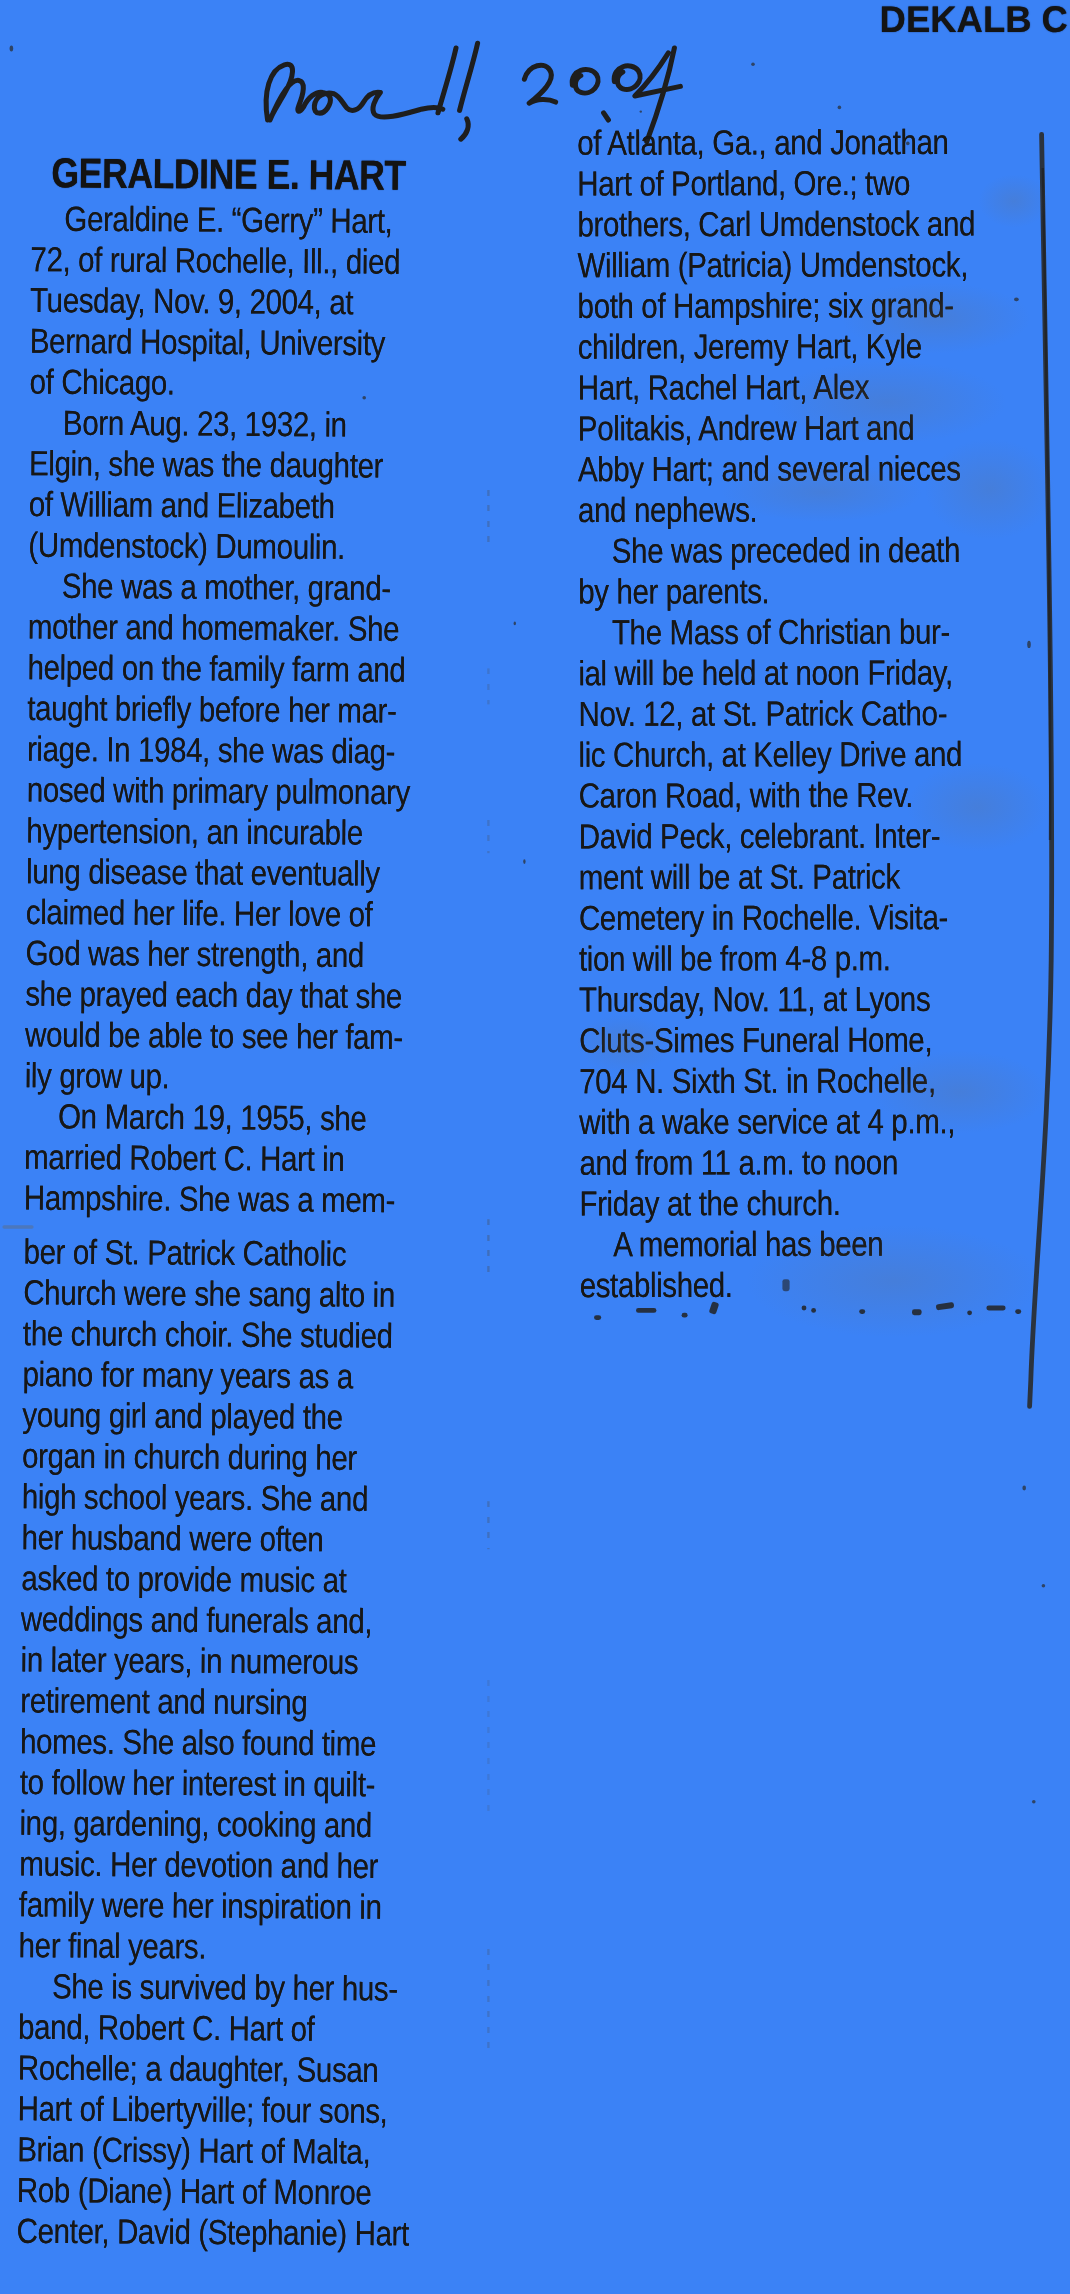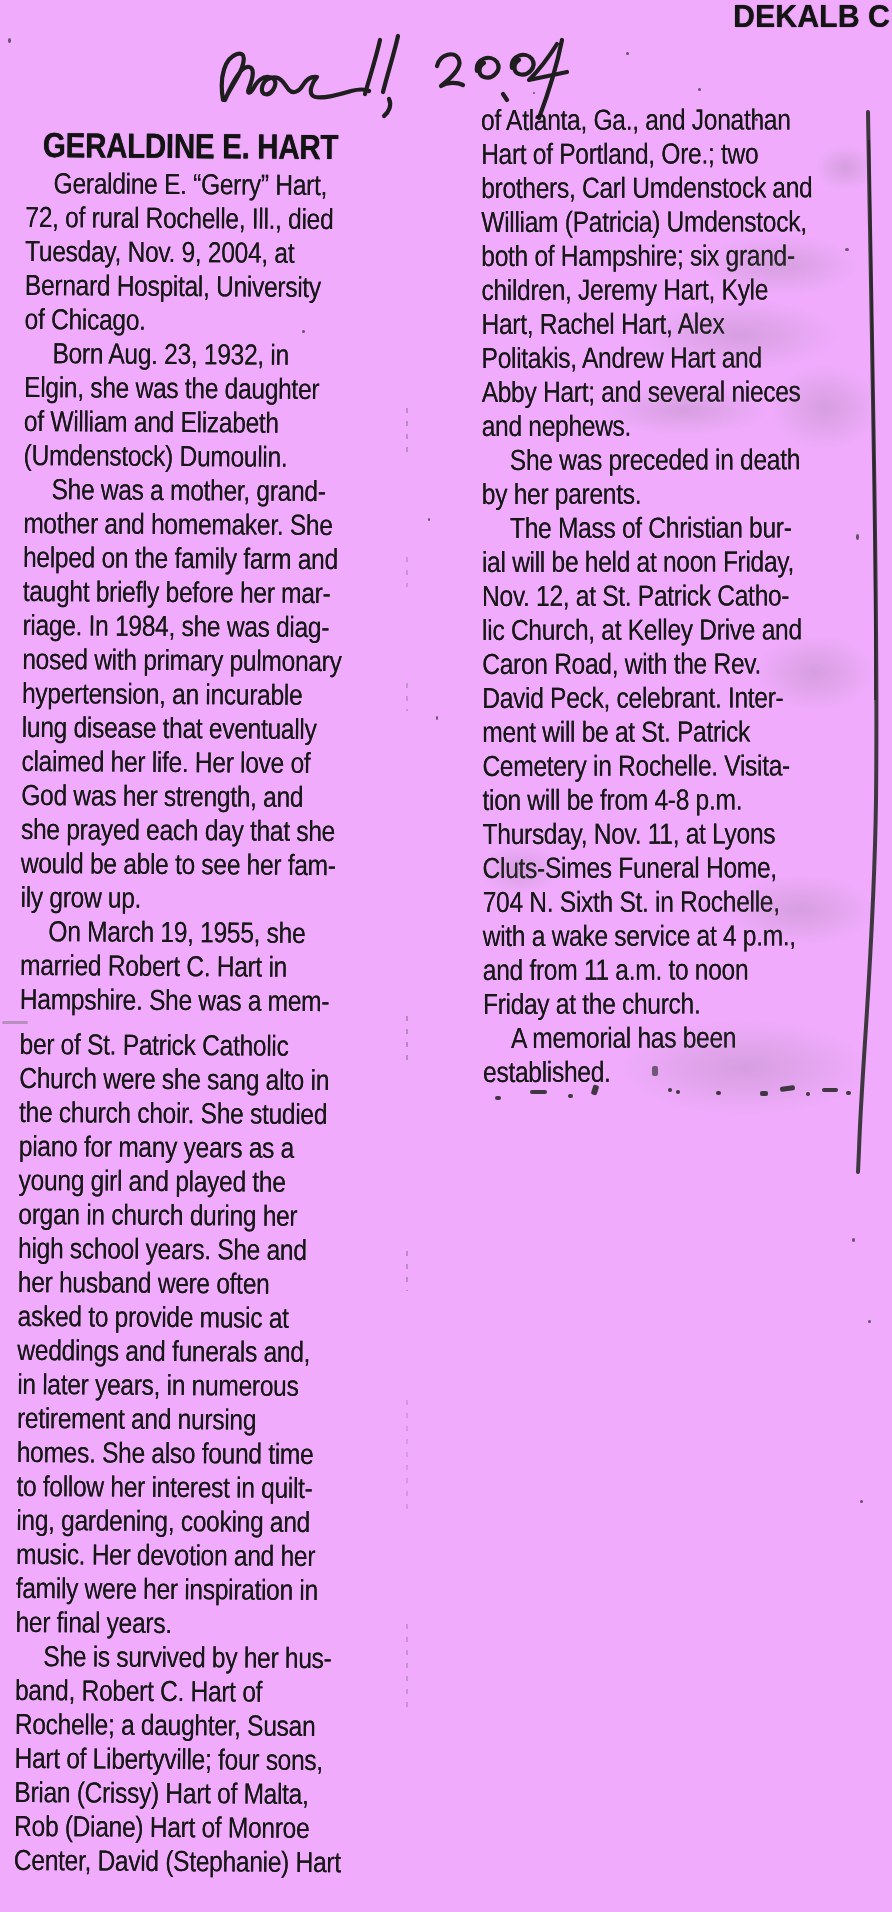--- a/index.html
+++ b/index.html
@@ -1,16 +1,16 @@
 <!DOCTYPE html>
 <html><head>
 <meta charset="utf-8">
 <style>
   html,body{margin:0;padding:0;background:#ddd;}
-  .page{position:relative;width:892px;height:1912px;background:#f0abfc;overflow:hidden;
+  .page{position:relative;width:892px;height:1912px;background:#3b82f6;overflow:hidden;
         font-family:"Liberation Sans",sans-serif;color:#1a1a1a;}
   
   .col{position:absolute;transform-origin:top left;}
   .left-col{left:26px;top:124px;width:480px;transform:rotate(0.4deg) scaleX(0.85);}
   .right-col{left:481px;top:103px;width:470px;transform:rotate(-0.12deg) scaleX(0.85);}
   .headline{font-size:35px;line-height:42px;font-weight:bold;letter-spacing:-0.5px;
             padding-left:20px;margin:0 0 0 0;white-space:pre;color:#131313;
             text-shadow:0 0 0.8px rgba(10,10,10,0.9);}
   .line{font-size:29px;line-height:34px;letter-spacing:-0.4px;white-space:pre;color:#171717;
         text-shadow:0 0 0.6px rgba(20,20,20,0.85);}

